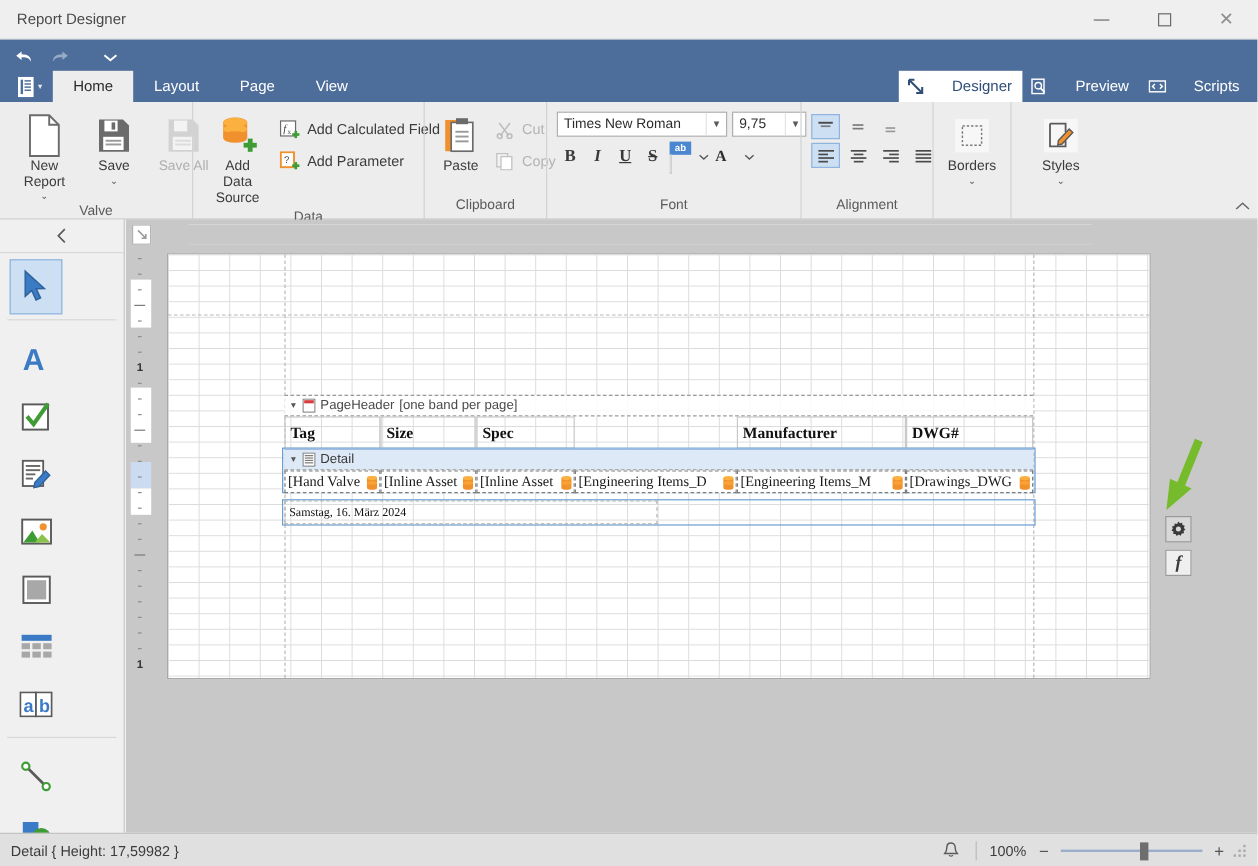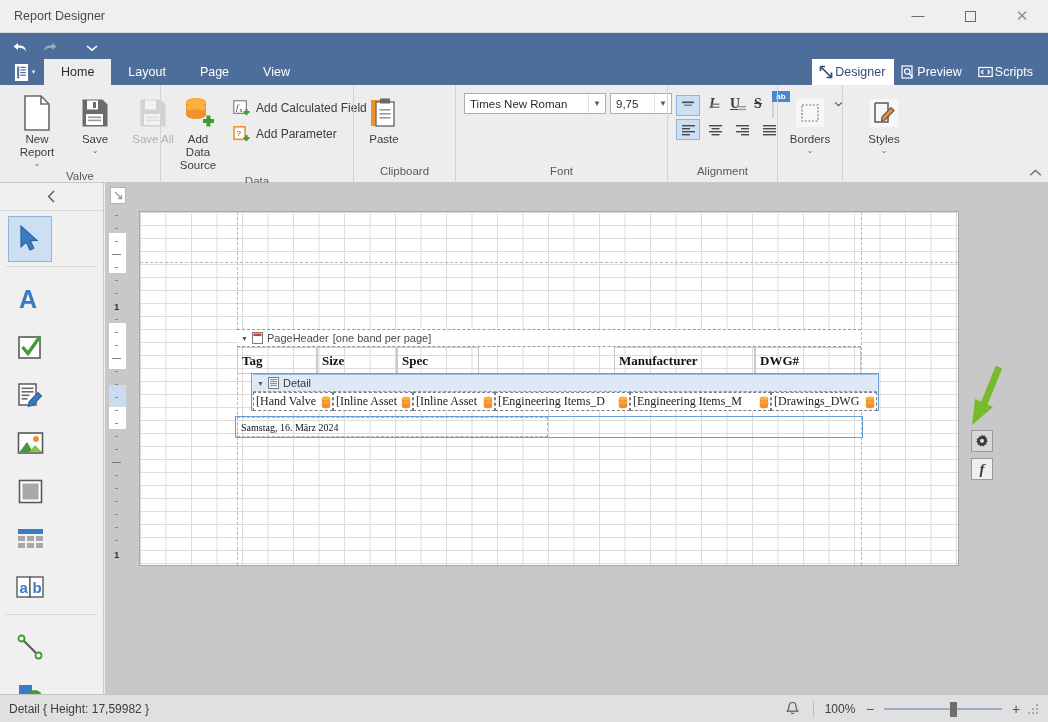--- a/index.html
+++ b/index.html
@@ -50,21 +50,21 @@
   }
   .appmenu-caret { font-size:7px; color:#dfe7f1; }
   .rtab {
     height:26px; padding:0 17px; display:flex; align-items:center;
     font-size:12.5px; color:#ffffff; white-space:nowrap;
   }
   .rtab.active { background:#ededed; color:#2b2b2b; }
 
   .viewmodes { position:absolute; right:6px; top:26px; height:26px; display:flex; align-items:flex-end; }
   .vmode {
-    height:26px; padding:0 9px 0 7px; display:flex; align-items:center; gap:2px;
+    height:26px; padding:0 9px 0 7px; display:flex; align-items:center; gap:23px;
     font-size:12.5px; color:#ffffff; white-space:nowrap;
   }
   .vmode.active { background:#ffffff; color:#2f4d77; }
   .vmode svg { display:block; flex:0 0 auto; }
 
   
   .ribbon {
     position:absolute; top:85px; left:0; width:1048px; height:98px;
     background:#ededed; border-bottom:1px solid #c8c8c8;
     display:flex; align-items:stretch;
@@ -88,21 +88,21 @@
   .smallbtn {
     display:flex; align-items:center; gap:6px; height:26px; padding:0 5px;
     font-size:12px; color:#3c3c3c; white-space:nowrap;
   }
   .smallbtn.disabled { color:#b3b3b3; }
   .smallbtn .glyph { width:18px; display:flex; align-items:center; justify-content:center; }
 
   .stack { display:flex; flex-direction:column; }
 
   
-  .font-rows { display:flex; flex-direction:row; gap:6px; padding-top:2px; }
+  .font-rows { display:flex; flex-direction:column; gap:6px; padding-top:2px; }
   .font-row1 { display:flex; gap:4px; }
   .combo {
     height:21px; border:1px solid #aeaeae; background:#ffffff; display:flex; align-items:center;
     font-size:11.5px; color:#2b2b2b; padding-left:5px;
   }
   .combo .val { flex:1; white-space:nowrap; overflow:hidden; }
   .combo .arrow { width:17px; height:19px; display:flex; align-items:center; justify-content:center;
     color:#5a5a5a; font-size:8px; border-left:1px solid #e4e4e4; }
   .combo-font { width:142px; }
   .combo-size { width:62px; }
@@ -215,21 +215,21 @@
   .ph-body { height:27px; }
   .hdr-cell {
     position:absolute; top:0; height:27px; display:flex; align-items:center;
     padding-left:4px; font-size:13px; font-weight:bold; color:#111;
     font-family:"Liberation Serif", serif;
     border-left:1px solid #c9c9c9; border-right:1px solid #c9c9c9;
     border-top:1px solid #c9c9c9; border-bottom:1px solid #c9c9c9;
     background:transparent; white-space:nowrap;
   }
 
-  .detail-band { top:162px;margin-left:16px; }
+  .detail-band { top:162px; }
   .detail-sel {
     position:absolute; left:-2px; top:-1px; width:628px; height:38px;
     border:1px solid #6b9fd4; background:rgba(190,214,240,0.30); pointer-events:none;
   }
   .det-bandhead { background:#dde9f7; border-top:1px solid #9fbde2; border-bottom:1px dashed #9a9a9a;
     color:#3a3a3a; position:relative; z-index:2; }
   .det-body { height:19px; position:relative; z-index:2; }
   .fieldbox {
     position:absolute; top:0; height:19px; display:flex; align-items:center;
     border:1px dashed #7d7d7d; background:#ffffff;
@@ -473,20 +473,41 @@
             <svg width="28" height="32" viewBox="0 0 28 32">
               <rect x="1" y="3" width="9" height="26" fill="#f0912e"></rect>
               <rect x="6" y="5" width="18" height="24" fill="#ffffff" stroke="#6b6b6b" stroke-width="1.4"></rect>
               <rect x="10" y="1.5" width="10" height="5" fill="#6b6b6b"></rect>
               <rect x="9.5" y="12" width="11" height="1.6" fill="#9a9a9a"></rect>
               <rect x="9.5" y="16" width="11" height="1.6" fill="#9a9a9a"></rect>
               <rect x="9.5" y="20" width="11" height="1.6" fill="#9a9a9a"></rect>
             </svg>
           </span>
           <span>Paste</span>
+        </div>
+        <div class="stack" style="padding-top:4px;">
+          <div class="smallbtn disabled">
+            <span class="glyph">
+              <svg width="15" height="15" viewBox="0 0 15 15">
+                <path d="M3 1.5 L11 12 M12 1.5 L4 12" stroke="#bdbdbd" stroke-width="1.3" fill="none"></path>
+                <circle cx="3.4" cy="12.4" r="2" fill="none" stroke="#bdbdbd" stroke-width="1.3"></circle>
+                <circle cx="11.6" cy="12.4" r="2" fill="none" stroke="#bdbdbd" stroke-width="1.3"></circle>
+              </svg>
+            </span>
+            <span>Cut</span>
+          </div>
+          <div class="smallbtn disabled">
+            <span class="glyph">
+              <svg width="15" height="15" viewBox="0 0 15 15">
+                <rect x="1" y="1" width="9" height="11" fill="#f3f3f3" stroke="#c3c3c3" stroke-width="1.1"></rect>
+                <rect x="4.5" y="3.5" width="9" height="11" fill="#ffffff" stroke="#c3c3c3" stroke-width="1.1"></rect>
+              </svg>
+            </span>
+            <span>Copy</span>
+          </div>
         </div>
       </div>
       <div class="rgroup-label">Clipboard</div>
     </div>
 
     <div class="rgroup" style="width:212px;">
       <div class="rgroup-body">
         <div class="font-rows">
           <div class="font-row1">
             <div class="combo combo-font">

